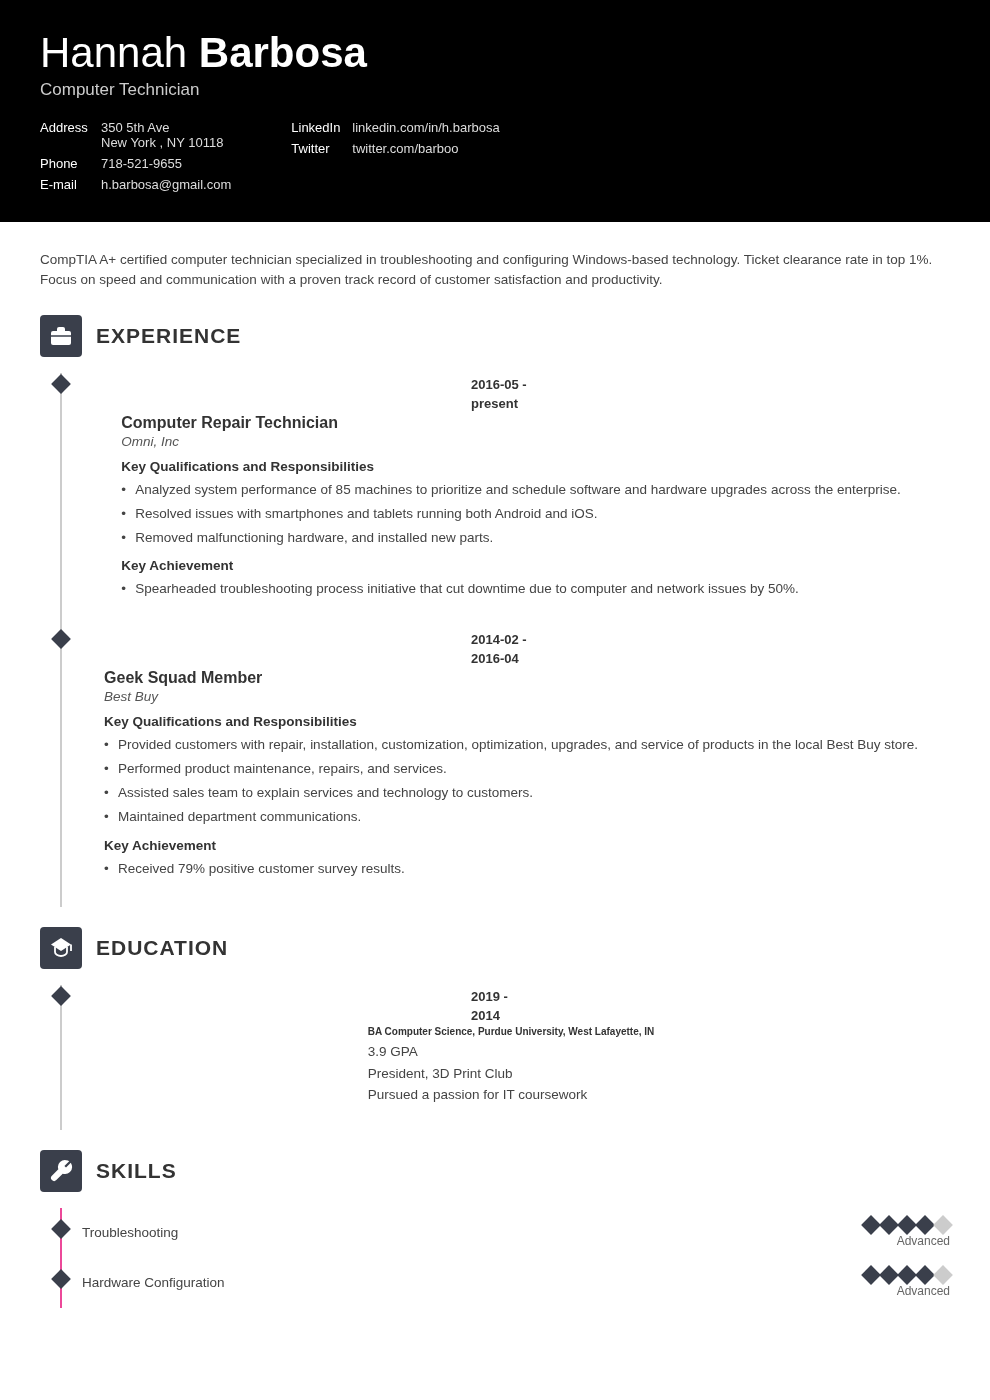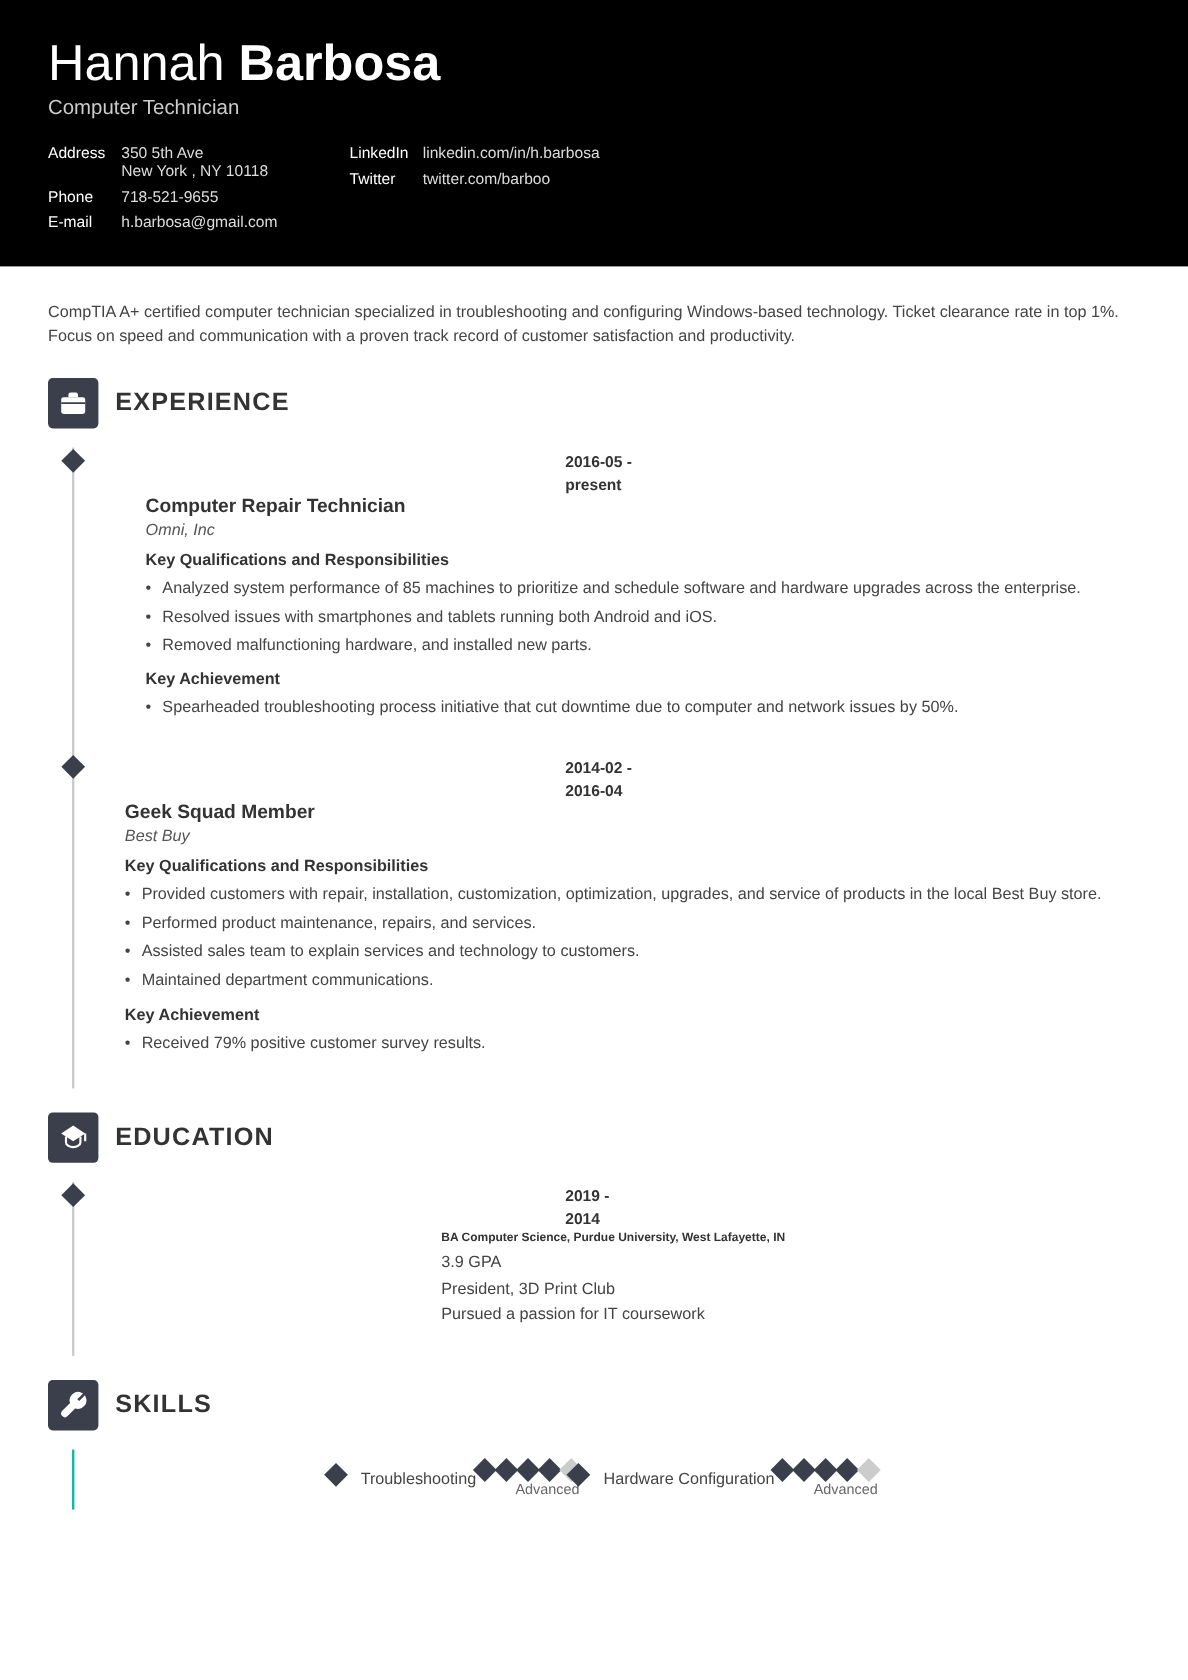--- a/index.html
+++ b/index.html
@@ -222,24 +222,23 @@
     .skill-dot.empty {
       background: #ccc;
     }
     .skill-level {
       font-size: 12px;
       color: #666;
     }
 
     .skills-timeline {
       display: flex;
-      flex-direction: row;
+      flex-direction: column;
       margin-left: 20px;
-      border-left: 2px solid #14b8a6;
-      justify-content: center;
+      border-left: 2px solid #ec4899;
     }
     .skill-row {
       display: flex;
       align-items: center;
       position: relative;
       padding: 10px 0;
     }
     .skill-row .timeline-bullet {
       left: -8px;
       top: 14px;

